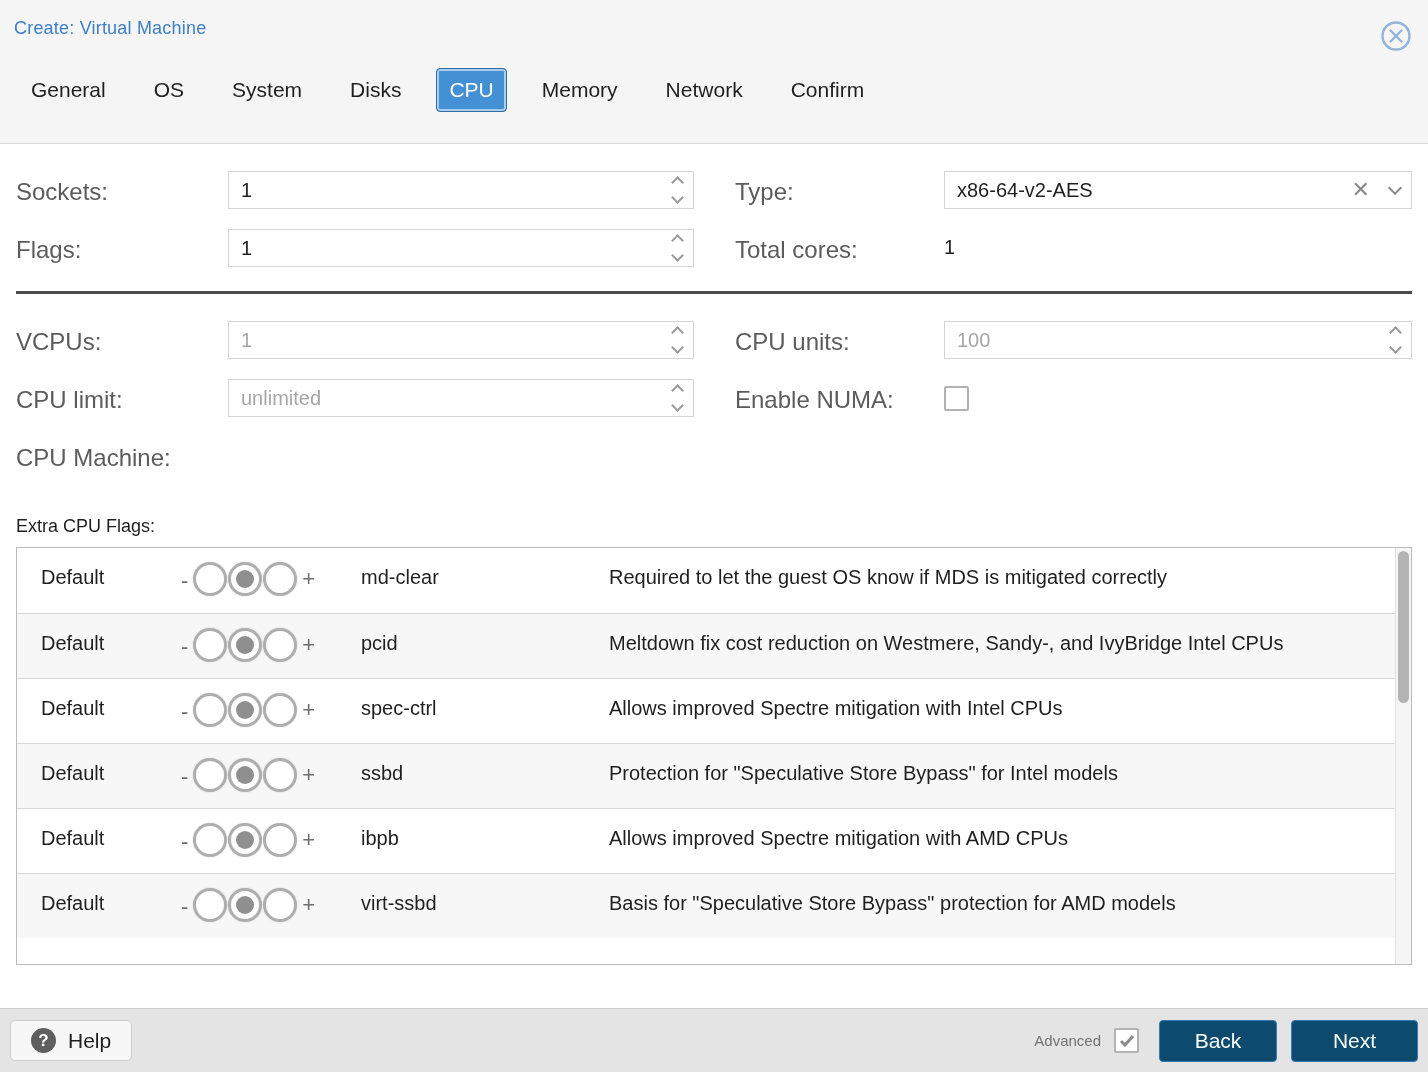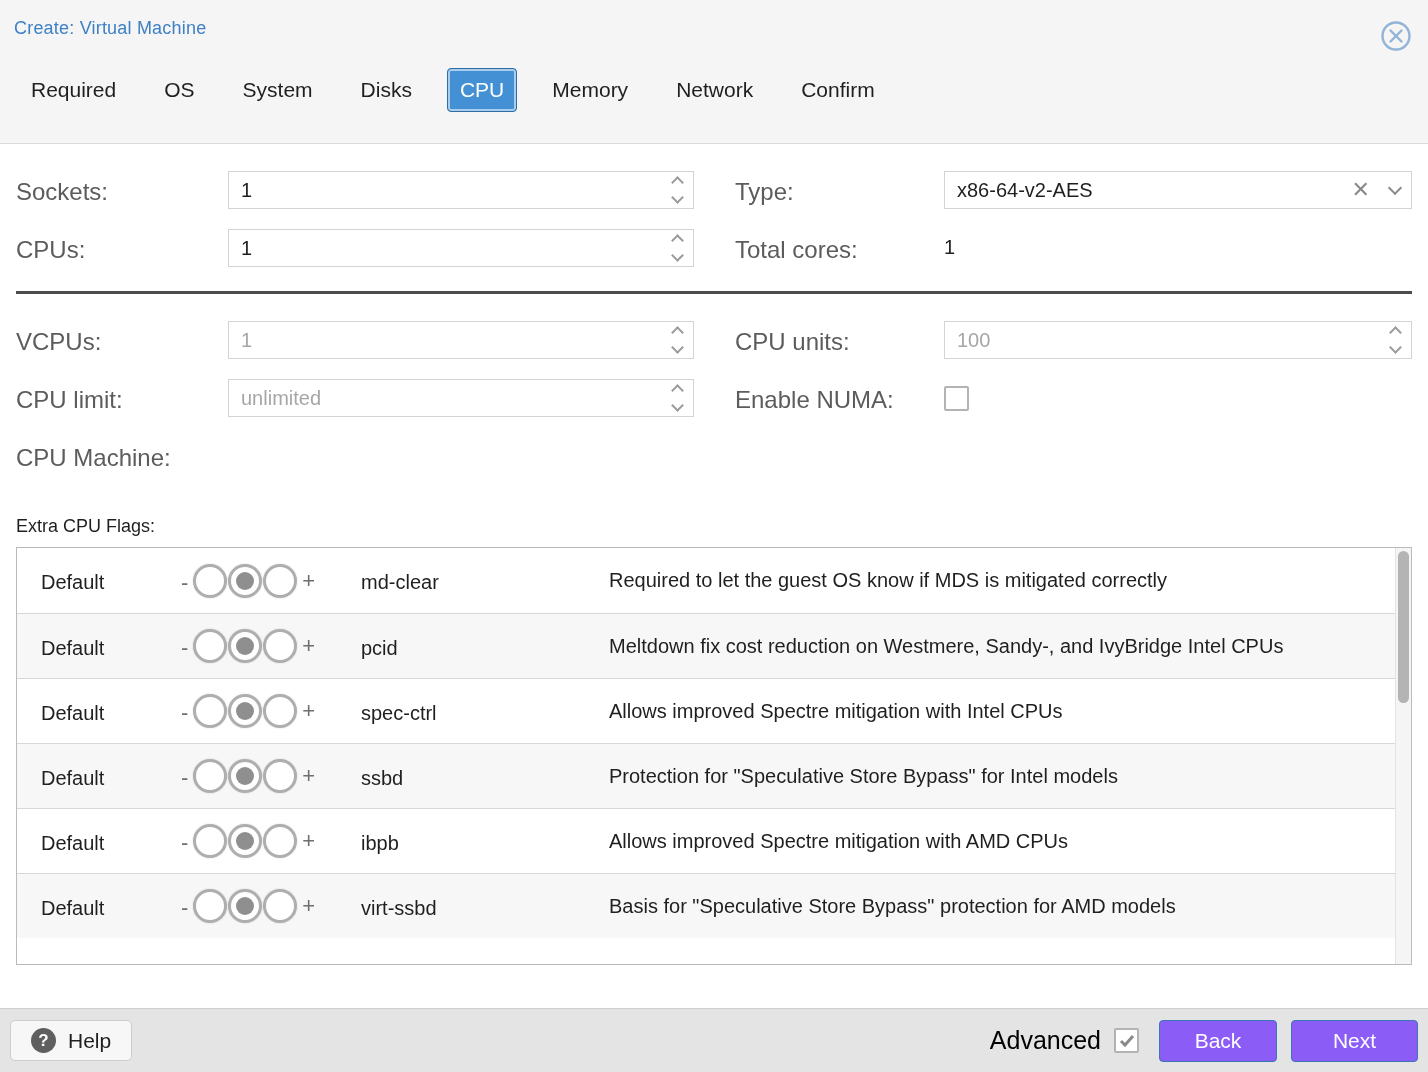--- a/index.html
+++ b/index.html
@@ -88,21 +88,21 @@
   .flags-label { font-size: 18px; color: #1f1f1f; padding: 24px 16px 10px 16px; }
   .flags-table {
     margin: 0 16px;
     border: 1px solid #bbb;
     height: 418px;
     overflow: hidden;
     position: relative;
     background: #fff;
   }
   .frow-flag {
-    display: flex; align-items: center;
+    display: flex; align-items: flex-start;
     min-height: 65px;
     padding: 14px 40px 14px 24px;
     border-top: 1px solid #d8d8d8;
     font-size: 20px;
   }
   .frow-flag:first-child { border-top: none; }
   .frow-flag:nth-child(even) { background: #f7f7f7; }
   .c-state { width: 135px; flex: none; color: #1f1f1f; padding-top: 4px; }
   .c-slider { width: 185px; flex: none; display: flex; align-items: center; cursor: pointer; }
   .c-flag { width: 200px; flex: none; color: #1f1f1f; padding-top: 4px; }
@@ -140,24 +140,24 @@
     background: #f7f7f7; border: 1px solid #cdcdcd; border-radius: 5px;
     padding: 7px 20px; font-size: 21px; color: #1f1f1f; cursor: pointer;
     font-family: inherit;
   }
   .q-icon {
     width: 25px; height: 25px; border-radius: 50%; background: #5f5f5f;
     color: #fff; font-size: 17px; font-weight: bold;
     display: inline-flex; align-items: center; justify-content: center;
   }
   .ftr-right { margin-left: auto; display: flex; align-items: center; }
-  .adv-label { font-size: 25px; color: #000000; text-align: right; }
+  .adv-label { font-size: 15px; color: #737373; text-align: right; }
   .adv-check { margin-left: 13px; margin-top: 0; }
   .btn-blue {
-    background: #8b5cf6; border: 1px solid #3878b4; border-radius: 4px;
+    background: #0c4a6e; border: 1px solid #3878b4; border-radius: 4px;
     color: #fff; font-size: 21px; font-family: inherit;
     padding: 8px 0; width: 118px; text-align: center; cursor: pointer;
   }
   .btn-back { margin-left: 20px; }
   .btn-next { margin-left: 14px; width: 127px; }
 </style>
 </head>
 <body>
 
 <div class="dialog">
@@ -167,21 +167,21 @@
       <div class="dlg-title">Create: Virtual Machine</div>
       <span class="close-btn">
         <svg width="32" height="32" viewBox="0 0 32 32">
           <circle cx="16" cy="16" r="13.5" fill="none" stroke="#93b3d7" stroke-width="2.4"></circle>
           <line x1="10.5" y1="10.5" x2="21.5" y2="21.5" stroke="#93b3d7" stroke-width="2.4" stroke-linecap="round"></line>
           <line x1="21.5" y1="10.5" x2="10.5" y2="21.5" stroke="#93b3d7" stroke-width="2.4" stroke-linecap="round"></line>
         </svg>
       </span>
     </div>
     <div class="tabs">
-      <div class="tab">Required</div>
+      <div class="tab">General</div>
       <div class="tab">OS</div>
       <div class="tab">System</div>
       <div class="tab">Disks</div>
       <div class="tab active">CPU</div>
       <div class="tab">Memory</div>
       <div class="tab">Network</div>
       <div class="tab">Confirm</div>
     </div>
   </div>
 
@@ -198,21 +198,21 @@
       <div class="lbl r">Type:</div>
       <div class="fld grow">
         <input type="text" value="x86-64-v2-AES" style="">
         <div class="combo-triggers">
           <span class="clear-x">✕</span>
           <span class="combo-chev"></span>
         </div>
       </div>
     </div>
     <div class="frow">
-      <div class="lbl">CPUs:</div>
+      <div class="lbl">Flags:</div>
       <div class="fld">
         <input type="text" value="1" style="">
         <div class="spinner">
           <span class="chev up"></span>
           <span class="chev down"></span>
         </div>
       </div>
       <div class="lbl r">Total cores:</div>
       <div class="static-val">1</div>
     </div>

